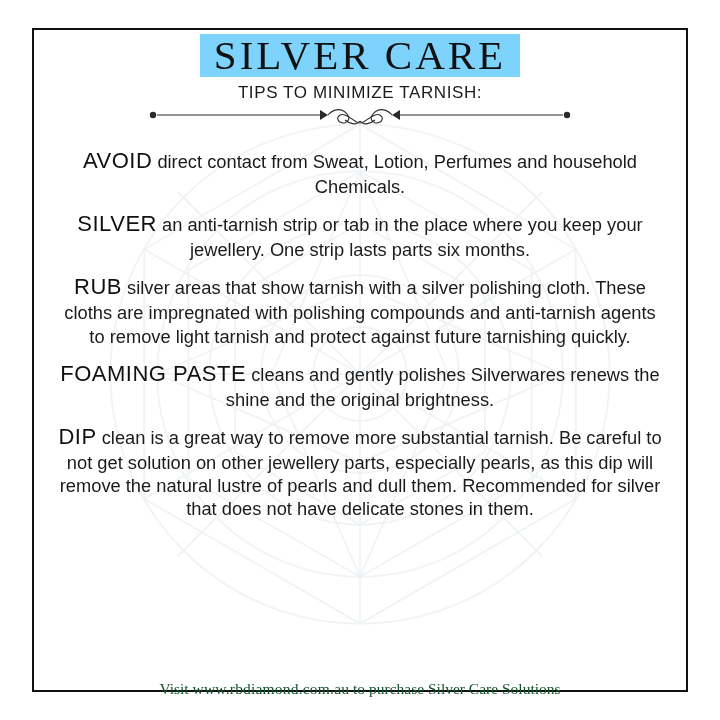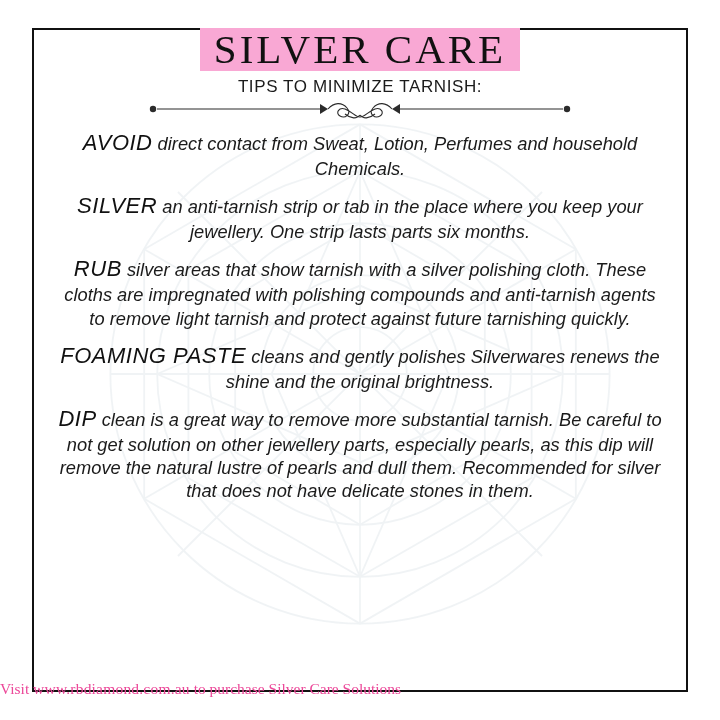--- a/index.html
+++ b/index.html
@@ -50,21 +50,22 @@
     bottom: 28px;
     box-sizing: border-box;
     padding: 0 14px;
     display: flex;
     flex-direction: column;
     align-items: center;
   }
   
   .title-wrap {
     position: relative;
-    background: #f9a8d4;
+    margin-top: 6px;
+    background: #7dd3fc;
     padding: 0 14px;
     z-index: 3;
   }
   .title {
     font-family: "Liberation Serif", serif;
     font-size: 41px;
     letter-spacing: 3px;
     color: #111;
     line-height: 1.05;
     white-space: nowrap;
@@ -87,37 +88,37 @@
   .body {
     width: 100%;
     text-align: center;
     z-index: 3;
     position: relative;
   }
   .para {
     font-size: 18.3px;
     line-height: 1.27;
     color: #1b1b1b;
-    margin: 0 0 12px 0;
+    margin: 12px 0 12px 0;
     padding: 0 4px;
-    font-style: italic;
   }
   .para .kw {
     font-size: 22px;
     letter-spacing: 0.5px;
     color: #111;
   }
   .footer {
     position: absolute;
     left: 0;
     right: 0;
     bottom: 22px;
+    text-align: center;
     font-family: "Liberation Serif", serif;
     font-size: 15.5px;
-    color: #ec4899;
+    color: #14532d;
     z-index: 3;
   }
   .footer .url { letter-spacing: 0.2px; }
 </style>
 </head>
 <body>
 
 <div class="card">
 
   <svg class="bg-mandala" viewBox="0 0 200 200">

